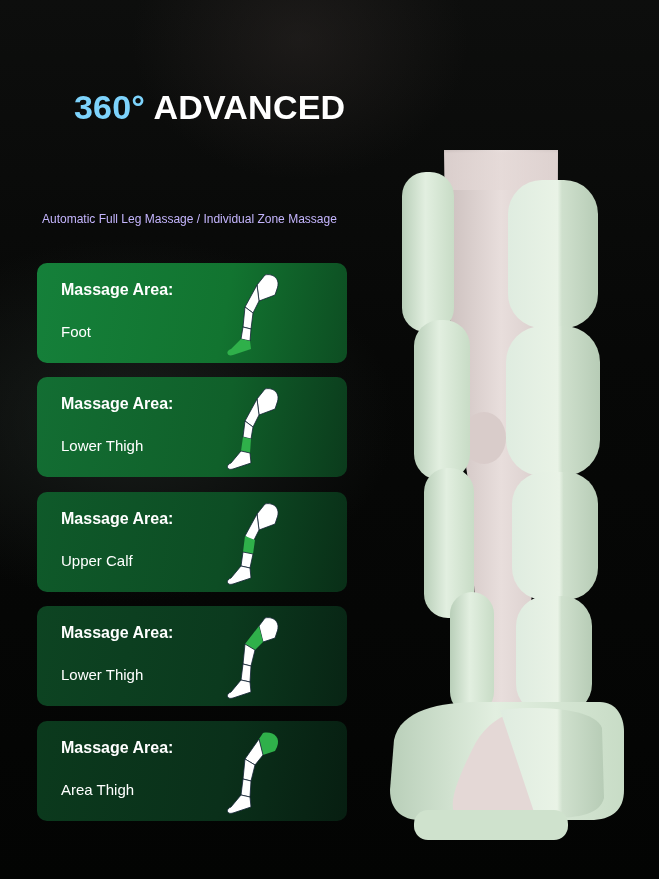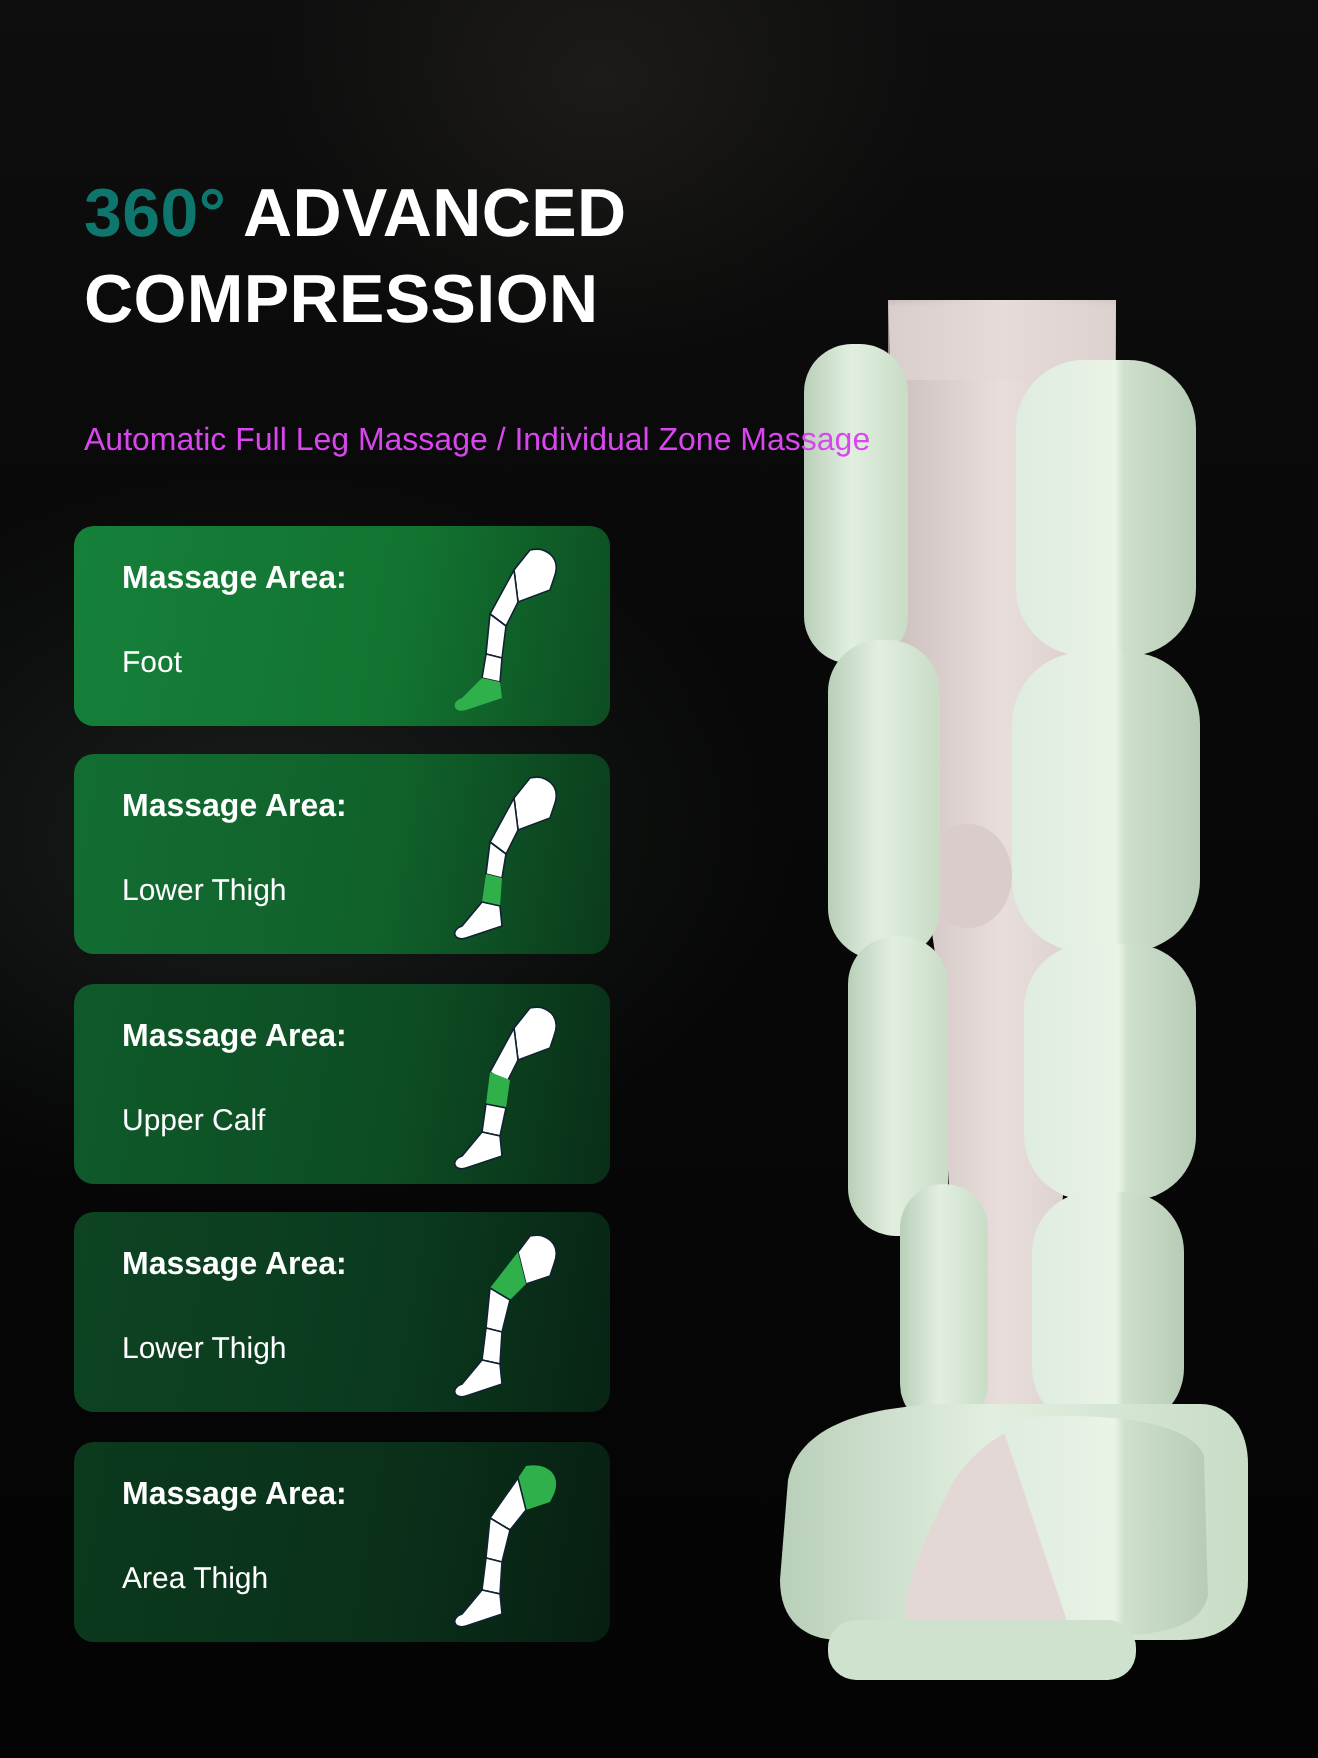--- a/index.html
+++ b/index.html
@@ -12,29 +12,29 @@
       radial-gradient(ellipse 380px 260px at 130px 420px, rgba(40,48,44,0.55), rgba(0,0,0,0) 70%),
       radial-gradient(ellipse 240px 200px at 300px 40px, rgba(60,52,50,0.35), rgba(0,0,0,0) 70%),
       linear-gradient(180deg, #0d0e0d 0%, #070807 40%, #030403 100%);
   }
 
   .headline {
     position: absolute; left: 42px; top: 86px;
     font-weight: 700; font-size: 34px; line-height: 43px; color: #ffffff;
     letter-spacing: 0.2px; z-index: 3;
   }
-  .headline .accent { color: #0f766e; }
+  .headline .accent { color: #7dd3fc; margin-left: 32px; }
   .subhead {
     position: absolute; left: 42px; top: 212px;
-    font-size: 16px; color: #d946ef; z-index: 3;
+    font-size: 12px; color: #c4b5fd; z-index: 3;
   }
 
   .cards { position: absolute; left: 37px; top: 263px; width: 310px; z-index: 2; }
   .card {
-    position: absolute; left: 0; width: 268px; height: 100px;
+    position: absolute; left: 0; width: 310px; height: 100px;
     border-radius: 10px; overflow: hidden;
   }
   .card .title {
     position: absolute; left: 24px; top: 18px;
     font-weight: 700; font-size: 16px; color: #ffffff;
   }
   .card .area {
     position: absolute; left: 24px; top: 60px;
     font-size: 15px; color: #ffffff;
   }
@@ -42,21 +42,20 @@
 
   .device { position: absolute; left: 380px; top: 150px; width: 279px; height: 729px; z-index: 1; }
 </style>
 </head>
 <body>
 
 <div class="bg"></div>
 
 <div class="headline">
   <div><span class="accent">360°</span><span> ADVANCED</span></div>
-  <div>COMPRESSION</div>
 </div>
 <div class="subhead">Automatic Full Leg Massage / Individual Zone Massage</div>
 
 <svg class="device" viewBox="0 0 279 729" xmlns="http://www.w3.org/2000/svg">
   <defs>
     <linearGradient id="skin" x1="0" x2="1" y1="0" y2="0">
       <stop offset="0" stop-color="#cbbfbd"></stop>
       <stop offset="0.5" stop-color="#e8dedc"></stop>
       <stop offset="1" stop-color="#d4c8c6"></stop>
     </linearGradient>

